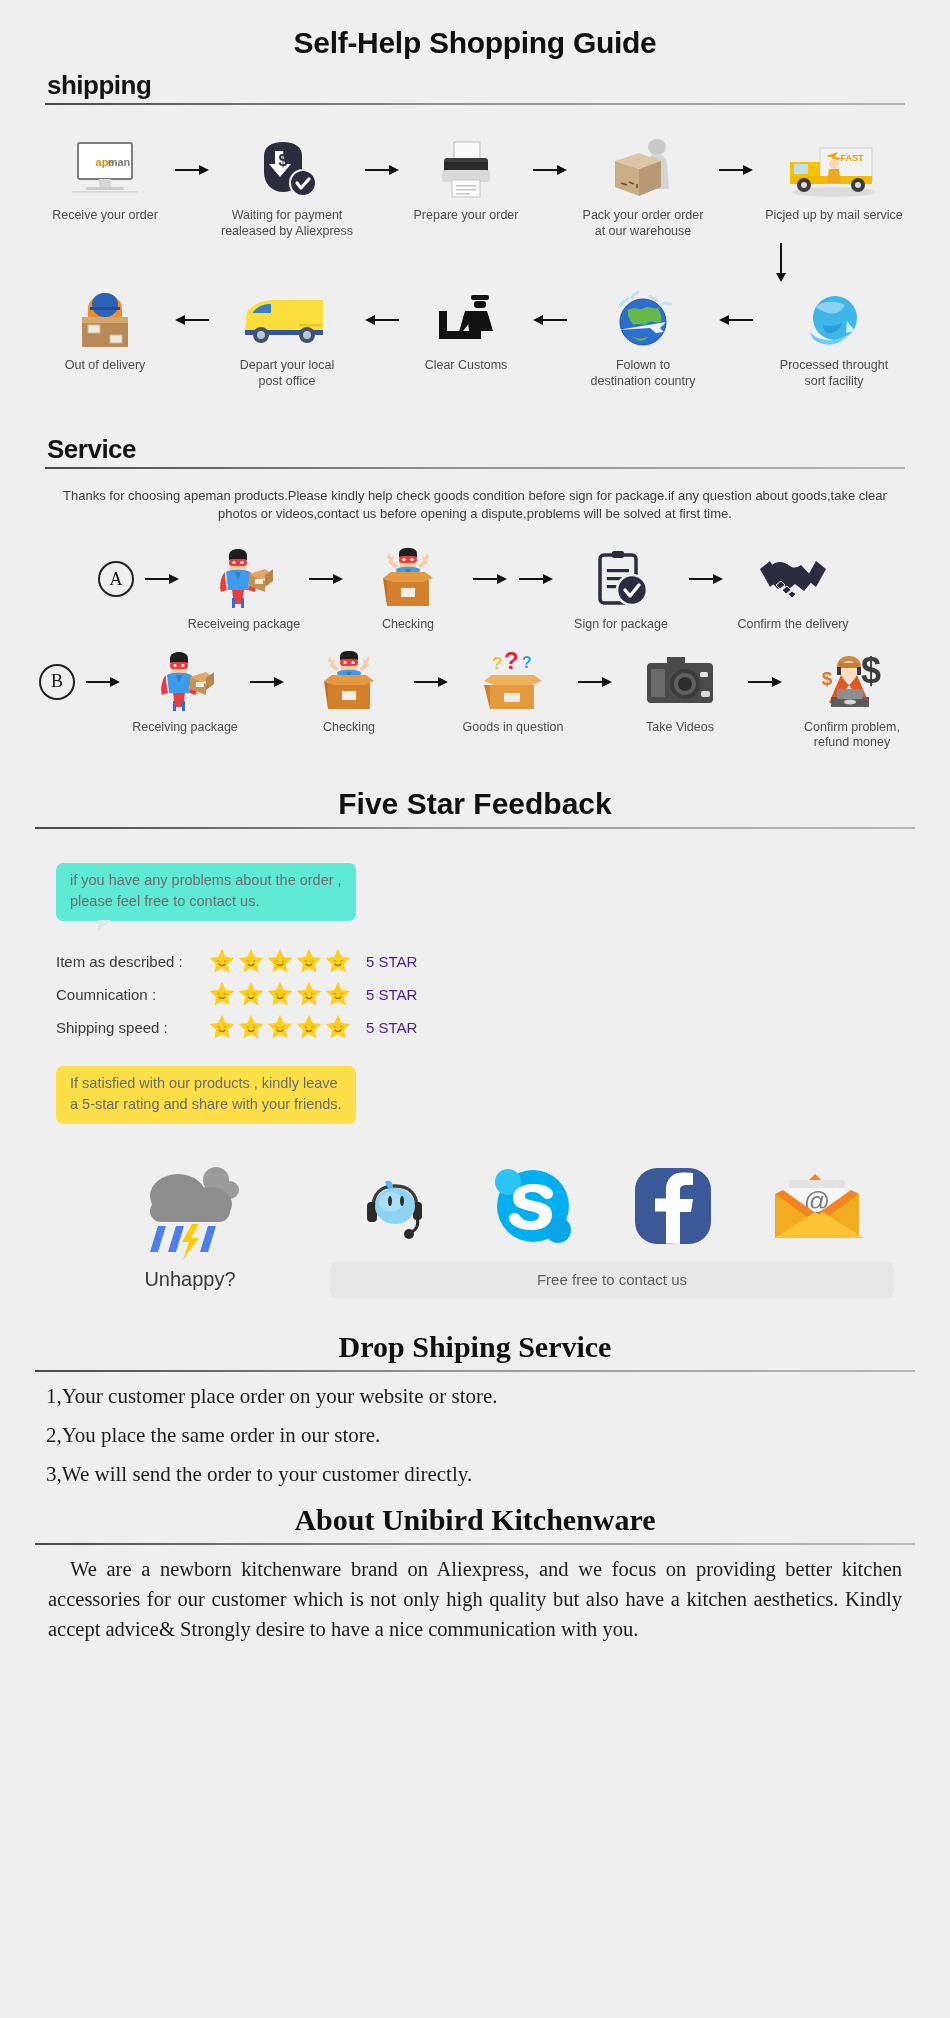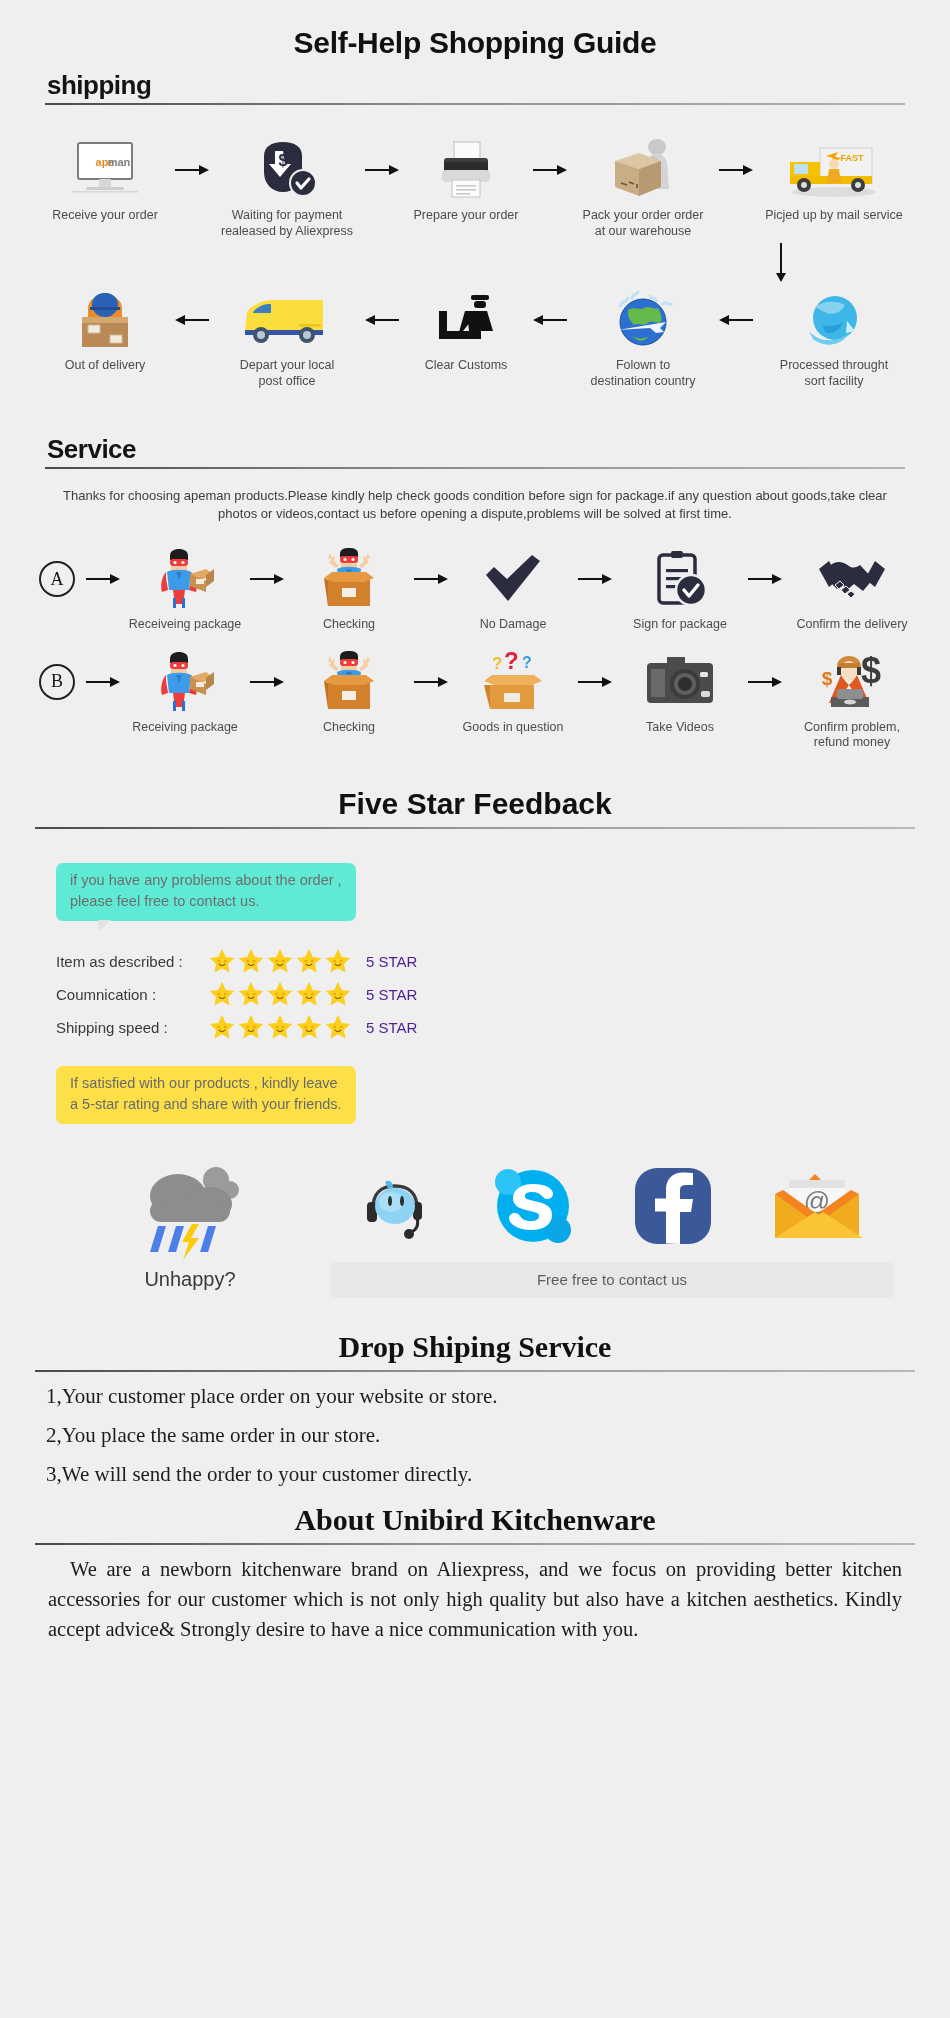--- a/index.html
+++ b/index.html
@@ -492,28 +492,20 @@
       </div>
       <div class="cap">Checking</div>
     </div>
 
     <div class="arrow">
       <svg width="34" height="12" viewBox="0 0 34 12">
           <path d="M0 5h24V1l10 5-10 5V7H0z" fill="#111"></path>
         </svg>
     </div>
 
-    <div class="step" style="width:118px;">
-      <div class="art">
-        <svg width="58" height="52" viewBox="0 0 58 52">
-          <path d="M2 22l8-8 13 12L48 2l8 6-32 40z" fill="#2b2d3f"></path>
-        </svg>
-      </div>
-      <div class="cap">No Damage</div>
-    </div>
 
     <div class="arrow">
       <svg width="34" height="12" viewBox="0 0 34 12">
           <path d="M0 5h24V1l10 5-10 5V7H0z" fill="#111"></path>
         </svg>
     </div>
 
     <div class="step" style="width:124px;">
       <div class="art">
         <svg width="58" height="58" viewBox="0 0 58 58">

